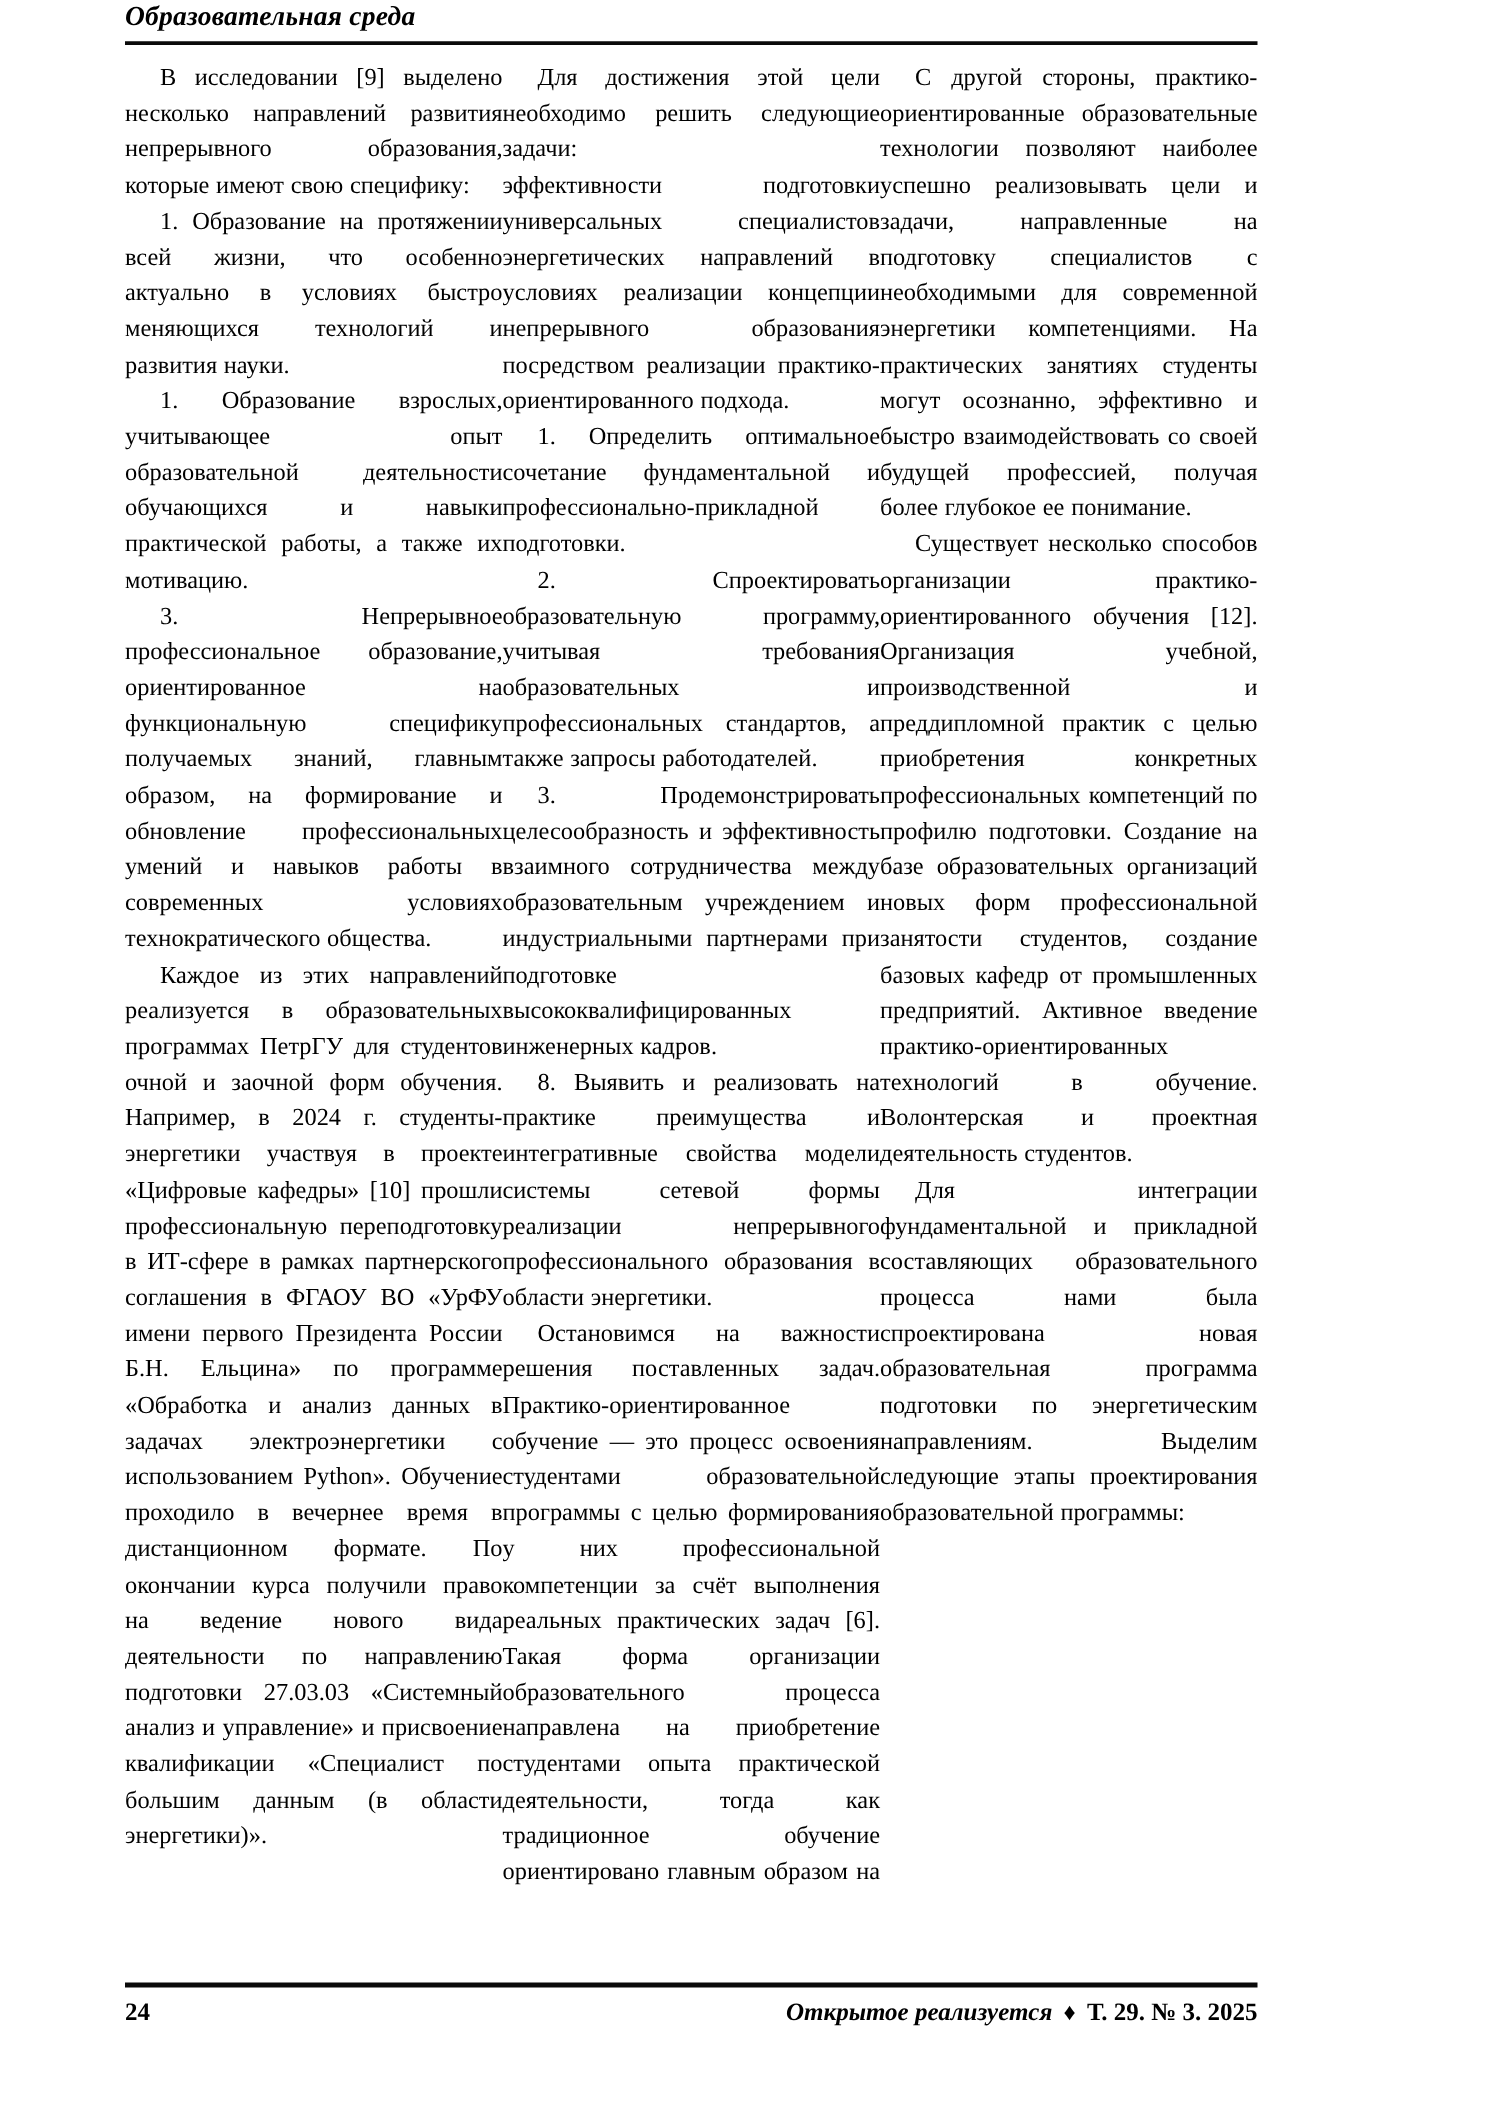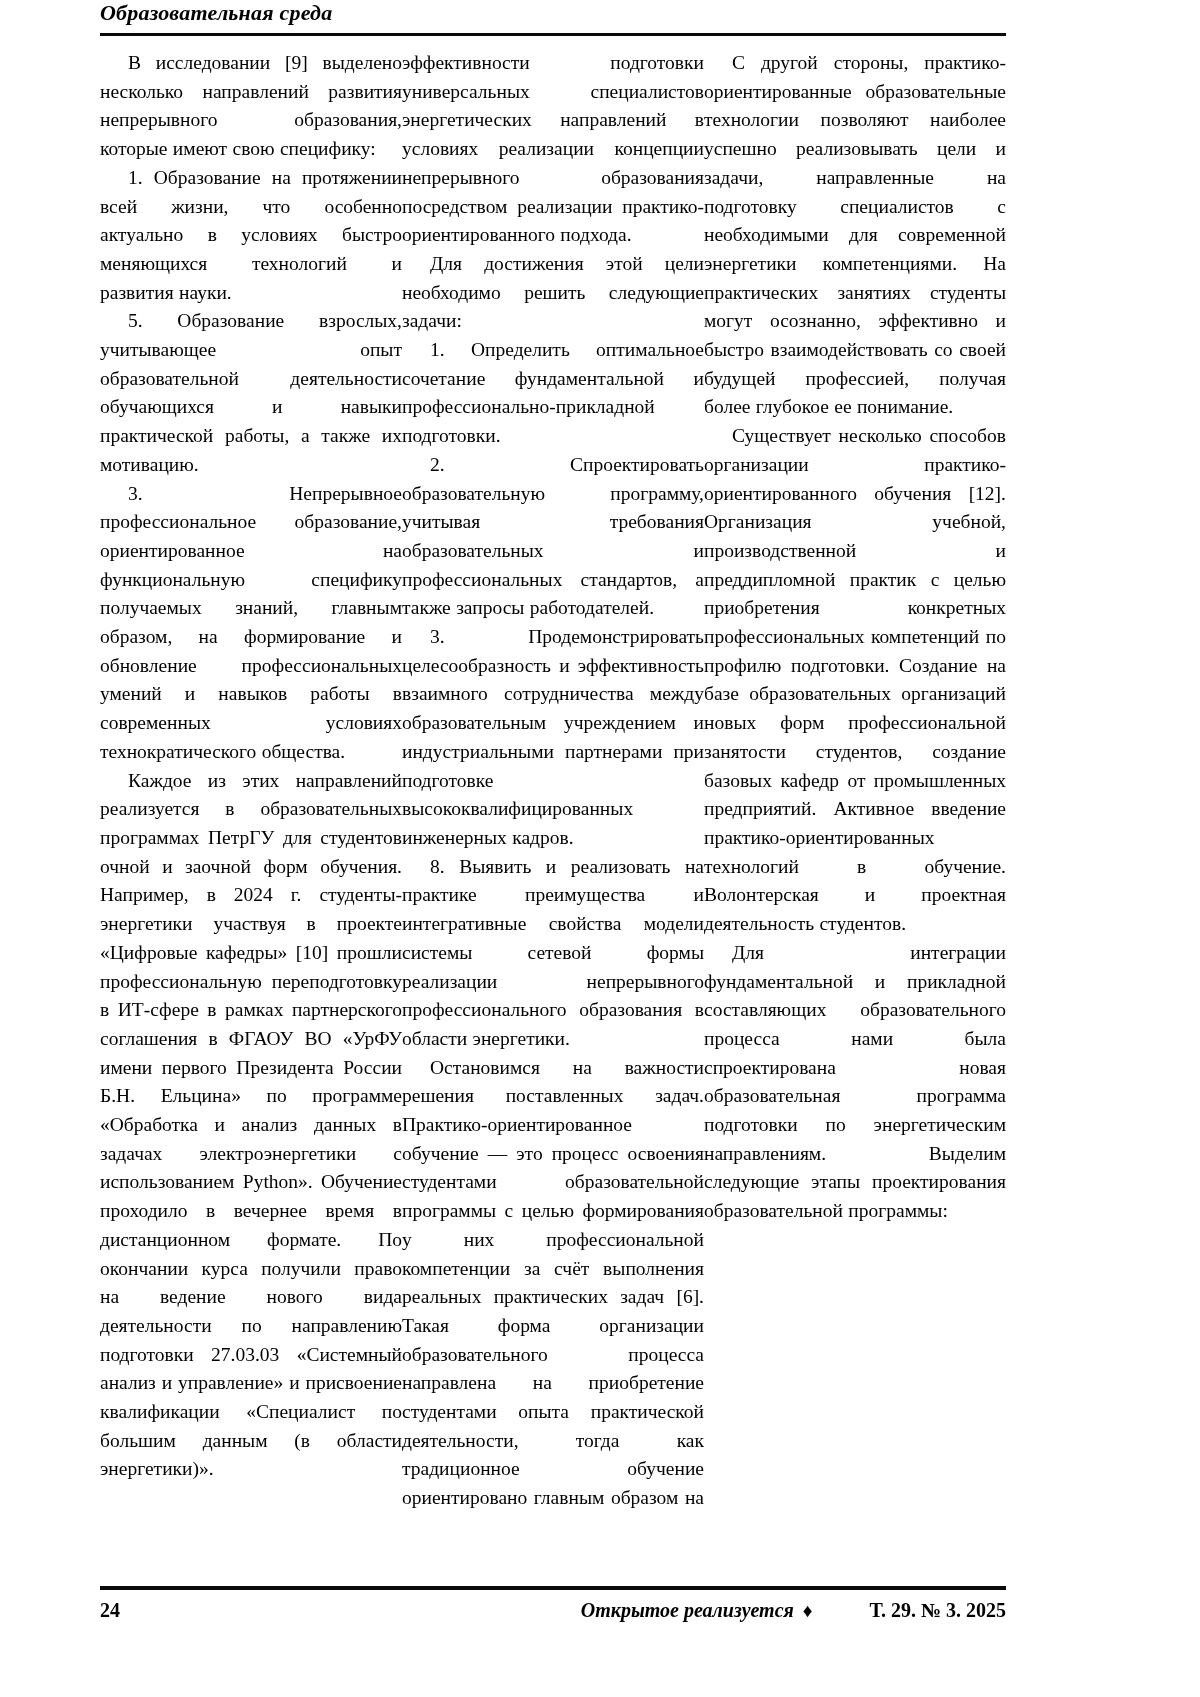--- a/index.html
+++ b/index.html
@@ -80,42 +80,41 @@
   .journal-title {
     font-style: italic;
   }
   .diamond {
     font-style: normal;
     padding: 0 4px;
     font-size: 19px;
   }
   .issue-info {
     font-style: normal;
-    margin-left: 48px;
   }
 </style>
 </head>
 <body>
 
 <div class="page">
 
   <div class="running-head">Образовательная среда</div>
   <hr class="head-rule">
 
   <div class="cols">
     <div class="col">
         <p class="para indent">В исследовании [9] выделено несколько направлений развития непрерывного образования, которые имеют свою специфику:</p>
         <p class="para indent">1. Образование на протяжении всей жизни, что особенно актуально в условиях быстро меняющихся технологий и развития науки.</p>
-        <p class="para indent">5. Образование взрослых, учитывающее опыт образовательной деятельности обучающихся и навыки практической работы, а также их мотивацию.</p>
+        <p class="para indent">1. Образование взрослых, учитывающее опыт образовательной деятельности обучающихся и навыки практической работы, а также их мотивацию.</p>
         <p class="para indent">3. Непрерывное профессиональное образование, ориентированное на функциональную специфику получаемых знаний, главным образом, на формирование и обновление профессиональных умений и навыков работы в современных условиях технократического общества.</p>
         <p class="para indent">Каждое из этих направлений реализуется в образовательных программах ПетрГУ для студентов очной и заочной форм обучения. Например, в 2024 г. студенты-энергетики участвуя в проекте «Цифровые кафедры» [10] прошли профессиональную переподготовку в ИТ-сфере в рамках партнерского соглашения в ФГАОУ ВО «УрФУ имени первого Президента России Б.Н. Ельцина» по программе «Обработка и анализ данных в задачах электроэнергетики с использованием Python». Обучение проходило в вечернее время в дистанционном формате. По окончании курса получили право на ведение нового вида деятельности по направлению подготовки 27.03.03 «Системный анализ и управление» и присвоение квалификации «Специалист по большим данным (в области энергетики)».</p>
       </div>
     <div class="col">
+        <p class="para indent">Для достижения этой цели необходимо решить следующие задачи:</p>
         <p class="para">эффективности подготовки универсальных специалистов энергетических направлений в условиях реализации концепции непрерывного образования посредством реализации практико-ориентированного подхода.</p>
-        <p class="para indent">Для достижения этой цели необходимо решить следующие задачи:</p>
         <p class="para indent">1. Определить оптимальное сочетание фундаментальной и профессионально-прикладной подготовки.</p>
         <p class="para indent">2. Спроектировать образовательную программу, учитывая требования образовательных и профессиональных стандартов, а также запросы работодателей.</p>
         <p class="para indent">3. Продемонстрировать целесообразность и эффективность взаимного сотрудничества между образовательным учреждением и индустриальными партнерами при подготовке высококвалифицированных инженерных кадров.</p>
         <p class="para indent">8. Выявить и реализовать на практике преимущества и интегративные свойства модели системы сетевой формы реализации непрерывного профессионального образования в области энергетики.</p>
         <p class="para indent">Остановимся на важности решения поставленных задач. Практико-ориентированное обучение — это процесс освоения студентами образовательной программы с целью формирования у них профессиональной компетенции за счёт выполнения реальных практических задач [6]. Такая форма организации образовательного процесса направлена на приобретение студентами опыта практической деятельности, тогда как традиционное обучение ориентировано главным образом на усвоение фундаментальных знаний. Овладение фундаментальными знаниями в области энергетики означает понимание основных концепций, принципов и практик, лежащих в основе функционирования энергети-</p>
       </div>
     <div class="col">
         <p class="para indent">С другой стороны, практико-ориентированные образовательные технологии позволяют наиболее успешно реализовывать цели и задачи, направленные на подготовку специалистов с необходимыми для современной энергетики компетенциями. На практических занятиях студенты могут осознанно, эффективно и быстро взаимодействовать со своей будущей профессией, получая более глубокое ее понимание.</p>
         <p class="para indent">Существует несколько способов организации практико-ориентированного обучения [12]. Организация учебной, производственной и преддипломной практик с целью приобретения конкретных профессиональных компетенций по профилю подготовки. Создание на базе образовательных организаций новых форм профессиональной занятости студентов, создание базовых кафедр от промышленных предприятий. Активное введение практико-ориентированных технологий в обучение. Волонтерская и проектная деятельность студентов.</p>
         <p class="para indent">Для интеграции фундаментальной и прикладной составляющих образовательного процесса нами была спроектирована новая образовательная программа подготовки по энергетическим направлениям. Выделим следующие этапы проектирования образовательной программы:</p>

